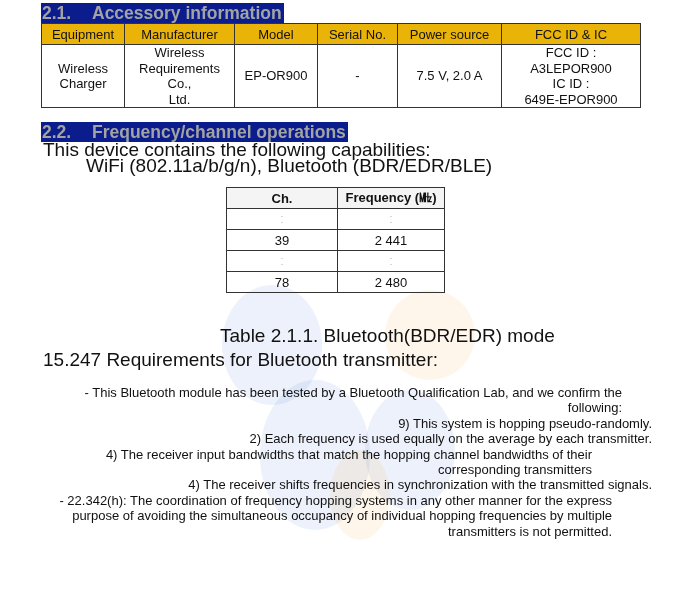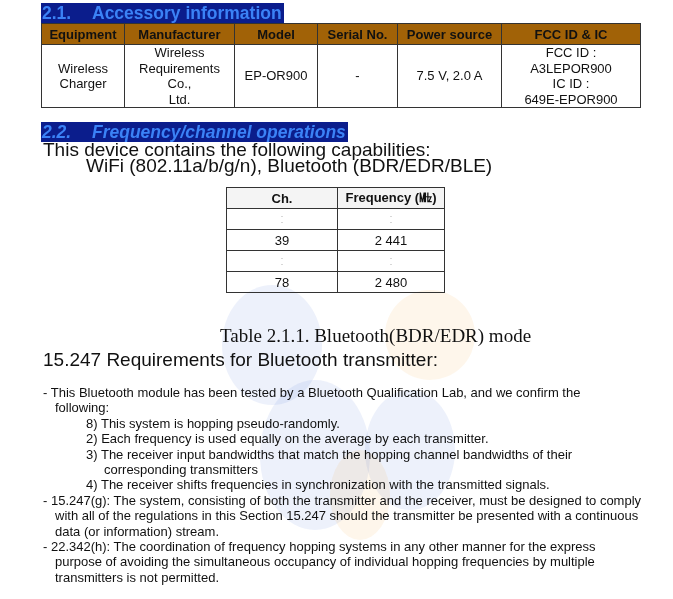--- a/index.html
+++ b/index.html
@@ -8,49 +8,49 @@
     font-family: "Liberation Sans", sans-serif; color: #111;
   }
   .wm { position: absolute; border-radius: 50%; opacity: 0.10; }
   .wm1 { left: 222px; top: 285px; width: 100px; height: 120px; background: #4a78d6; }
   .wm2 { left: 385px; top: 290px; width: 90px; height: 90px; background: #f2a93b; }
   .wm3 { left: 260px; top: 380px; width: 110px; height: 150px; background: #4a78d6; }
   .wm4 { left: 365px; top: 390px; width: 90px; height: 120px; background: #4a78d6; }
   .wm5 { left: 330px; top: 450px; width: 60px; height: 90px; background: #f2a93b; }
 
   .section-title {
-    position: absolute; left: 41px; background: #0b1d8c; color: #3b82f6;
+    position: absolute; left: 41px; background: #0b1d8c; color: #a3a3a3;
     font-weight: bold; font-size: 17.5px; line-height: 20px; padding: 0 2px 0 1px;
     white-space: nowrap;
   }
   .section-title .num { display: inline-block; width: 50px; }
   #sec1 { top: 3px; }
-  #sec2 { top: 122px; font-style: italic; }
+  #sec2 { top: 122px; }
 
   table { border-collapse: collapse; position: absolute; }
   #acc-table { left: 41px; top: 23px; width: 600px; font-size: 13px; }
   #acc-table th, #acc-table td { border: 1.5px solid #333; text-align: center; padding: 0 3px; }
-  #acc-table th { font-weight: bold; height: 20px; background: #a16207; }
+  #acc-table th { font-weight: normal; height: 20px; background: #eab308; }
   #acc-table td { height: 61px; line-height: 15.5px; }
 
   .body-text { position: absolute; font-size: 19px; line-height: 16px; white-space: nowrap; }
   #cap1 { left: 43px; top: 142px; }
   #cap2 { left: 43px; top: 158px; margin-left: 43px; }
 
   #freq-table { left: 226px; top: 187px; width: 219px; font-size: 13px; border-radius: 21px; }
   #freq-table th, #freq-table td { border: 1.5px solid #333; text-align: center; height: 20px; padding: 0; }
   #freq-table th { font-weight: bold; background: #f4f4f4; }
   #freq-table td.dots { color: #aaa; font-size: 9px; line-height: 6px; }
   #freq-table .col1 { width: 110px; }
 
-  #caption { left: 220px; top: 328px; font-family: Liberation Serif, serif; }
+  #caption { left: 220px; top: 328px; }
   #req-title { left: 43px; top: 352px; }
 
   .para { position: absolute; font-size: 13px; line-height: 15.4px; }
-  #p1 { left: 43px; top: 385px; width: 620px; }
+  #p1 { left: 32px; top: 385px; width: 620px; text-align: right; }
   .hang { padding-left: 12px; text-indent: -12px; }
   .sub { padding-left: 61px; text-indent: -18px; margin: 0; }
 </style>
 </head>
 <body>
 
 <div class="wm wm1"></div>
 <div class="wm wm2"></div>
 <div class="wm wm3"></div>
 <div class="wm wm4"></div>
@@ -127,19 +127,18 @@
       <td>2 480</td>
     </tr>
   </tbody>
 </table>
 
 <div id="caption" class="body-text">Table 2.1.1. Bluetooth(BDR/EDR) mode</div>
 <div id="req-title" class="body-text">15.247 Requirements for Bluetooth transmitter:</div>
 
 <div id="p1" class="para">
   <div class="hang" style="padding-right:30px">- This Bluetooth module has been tested by a Bluetooth Qualification Lab, and we confirm the following:</div>
-  <p class="sub">8) This system is hopping pseudo-randomly.</p>
+  <p class="sub">9) This system is hopping pseudo-randomly.</p>
   <p class="sub">2) Each frequency is used equally on the average by each transmitter.</p>
-  <p class="sub" style="padding-right:60px">3) The receiver input bandwidths that match the hopping channel bandwidths of their corresponding transmitters</p>
+  <p class="sub" style="padding-right:60px">4) The receiver input bandwidths that match the hopping channel bandwidths of their corresponding transmitters</p>
   <p class="sub">4) The receiver shifts frequencies in synchronization with the transmitted signals.</p>
-  <div class="hang" style="padding-right:10px">- 15.247(g): The system, consisting of both the transmitter and the receiver, must be designed to comply with all of the regulations in this Section 15.247 should the transmitter be presented with a continuous data (or information) stream.</div>
   <div class="hang" style="padding-right:40px">- 22.342(h): The coordination of frequency hopping systems in any other manner for the express purpose of avoiding the simultaneous occupancy of individual hopping frequencies by multiple transmitters is not permitted.</div>
 </div>
 
 </body></html>

